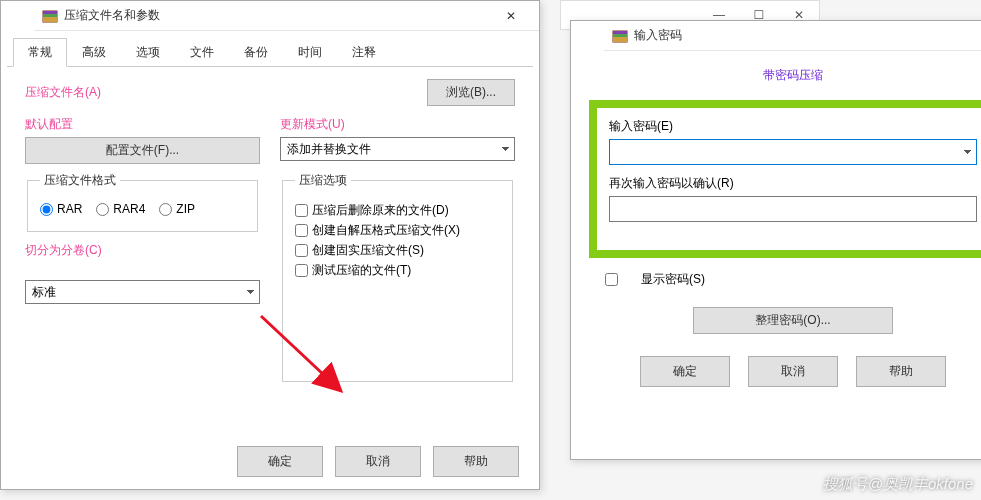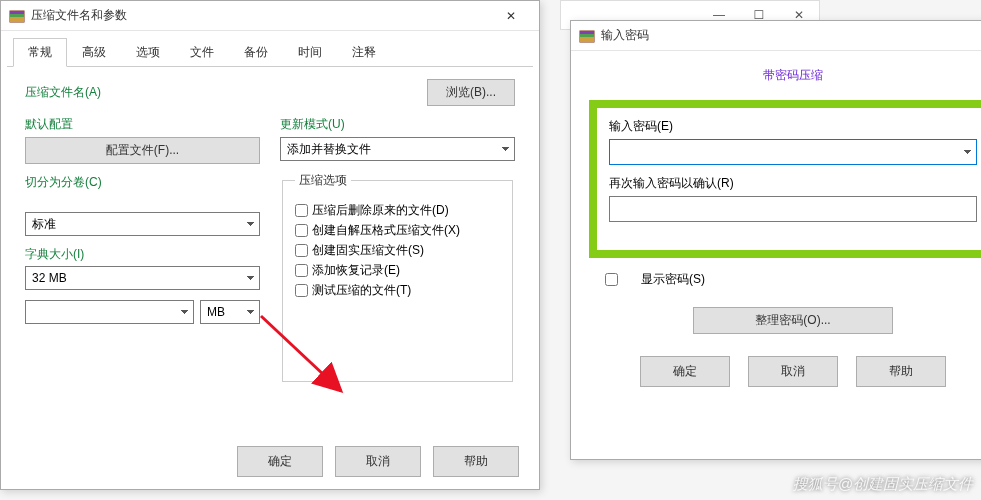--- a/index.html
+++ b/index.html
@@ -1,31 +1,31 @@
 <!DOCTYPE html>
 <html><head>
 <meta charset="utf-8">
 <style>
 * { box-sizing: border-box; font-family: "Microsoft YaHei", "SimSun", sans-serif; font-size: 12px; }
 body { margin: 0; width: 981px; height: 500px; background: #f5f5f5; position: relative; overflow: hidden; }
 .window { position: absolute; background: #fff; border: 1px solid #aaa; box-shadow: 2px 2px 8px rgba(0,0,0,0.15); }
-.titlebar { height: 30px; display: flex; align-items: center; padding: 0 8px; background: #fff; border-bottom: 1px solid #e5e5e5; }
+.titlebar { height: 30px; display: flex; align-items: center; padding: 0 8px; background: #fff; border-bottom: 1px solid #e5e5e5; margin-left: 33px; }
 .titlebar .icon { width: 16px; height: 16px; margin-right: 6px; display: inline-flex; }
 .titlebar .title { flex: 1; color: #333; }
 .titlebar .ctrls { display: flex; }
 .titlebar .ctrl { width: 40px; height: 24px; display: flex; align-items: center; justify-content: center; color: #333; }
 
 
 #dlg1 { left: 0; top: 0; width: 540px; height: 490px; }
 .tabs { display: flex; border-bottom: 1px solid #ccc; margin: 6px 6px 0 6px; padding-left: 6px; }
 .tab { padding: 5px 14px; border: 1px solid transparent; border-bottom: none; position: relative; top: 1px; color: #333; }
 .tab.active { border-color: #ccc; background: #fff; border-bottom: 1px solid #fff; }
 .content { padding: 12px 24px; }
 .row { display: flex; align-items: center; margin-bottom: 6px; }
-.lbl { color: #15803d; }
+.lbl { color: #ec4899; }
 .btn { border: 1px solid #adadad; background: #e1e1e1; padding: 4px 18px; color: #333; display: inline-block; text-align: center; }
 .txt, .sel { border: 1px solid #7a7a7a; background: #fff; padding: 3px 6px; height: 24px; }
 .sel { appearance: none; background-image: linear-gradient(45deg, transparent 50%, #555 50%), linear-gradient(135deg, #555 50%, transparent 50%); background-position: right 8px center, right 4px center; background-size: 4px 4px, 4px 4px; background-repeat: no-repeat; padding-right: 20px; }
 .group { border: 1px solid #ccc; padding: 10px 12px 12px; margin-top: 8px; position: relative; }
 .group > legend { padding: 0 4px; color: #333; }
 .cols { display: flex; gap: 20px; }
 .col { flex: 1; }
 .radio, .chk { display: flex; align-items: center; gap: 4px; margin: 3px 0; }
 .radio input, .chk input { margin: 0; }
 .dlg-btns { position: absolute; bottom: 12px; right: 20px; display: flex; gap: 12px; }
@@ -105,55 +105,60 @@
       <div class="col">
         <div class="lbl">更新模式(U)</div>
         <select class="sel" style="width:100%;margin-top:4px">
           <option>添加并替换文件</option>
         </select>
       </div>
     </div>
 
     <div class="cols">
       <div class="col">
+        <fieldset class="group">
+          <legend>压缩文件格式</legend>
+          <div style="display:flex;gap:14px">
+            <label class="radio">
+                <input type="radio" name="fmt" checked="" style="">
+                <span>RAR</span>
+              </label>
+            <label class="radio">
+                <input type="radio" name="fmt" style="">
+                <span>RAR4</span>
+              </label>
+            <label class="radio">
+                <input type="radio" name="fmt" style="">
+                <span>ZIP</span>
+              </label>
+          </div>
+        </fieldset>
 
         <div style="margin-top:10px">
           <div class="lbl">切分为分卷(C)</div>
           <select class="sel" style="width:100%;margin-top:21px"><option>标准</option></select>
         </div>
         <div style="margin-top:10px">
-          <div class="lbl">字典大小(I)</div>
-          <select class="sel" style="width:100%;margin-top:3px"><option>32 MB</option></select>
-        </div>
-        <div style="margin-top:10px">
-          <div style="display:flex;gap:6px;margin-top:3px">
-            <select class="sel" style="flex:1"><option></option></select>
-            <select class="sel" style="width:60px"><option>MB</option></select>
-          </div>
         </div>
       </div>
 
       <div class="col">
         <fieldset class="group" style="height:210px">
           <legend>压缩选项</legend>
           <label class="chk">
               <input type="checkbox" style="">
               <span>压缩后删除原来的文件(D)</span>
             </label>
           <label class="chk">
               <input type="checkbox" style="">
               <span>创建自解压格式压缩文件(X)</span>
             </label>
           <label class="chk">
               <input type="checkbox" style="">
               <span>创建固实压缩文件(S)</span>
-            </label>
-          <label class="chk">
-              <input type="checkbox" style="">
-              <span>添加恢复记录(E)</span>
             </label>
           <label class="chk">
               <input type="checkbox" style="">
               <span>测试压缩的文件(T)</span>
             </label>
         </fieldset>
       </div>
     </div>
   </div>
 
@@ -206,13 +211,13 @@
     <span class="btn org-btn">整理密码(O)...</span>
 
     <div class="dlg-btns2">
       <span class="btn">确定</span>
       <span class="btn">取消</span>
       <span class="btn">帮助</span>
     </div>
   </div>
 </div>
 
-<div class="watermark">搜狐号@创建固实压缩文件</div>
+<div class="watermark">搜狐号@奥凯丰okfone</div>
 
 </body></html>

